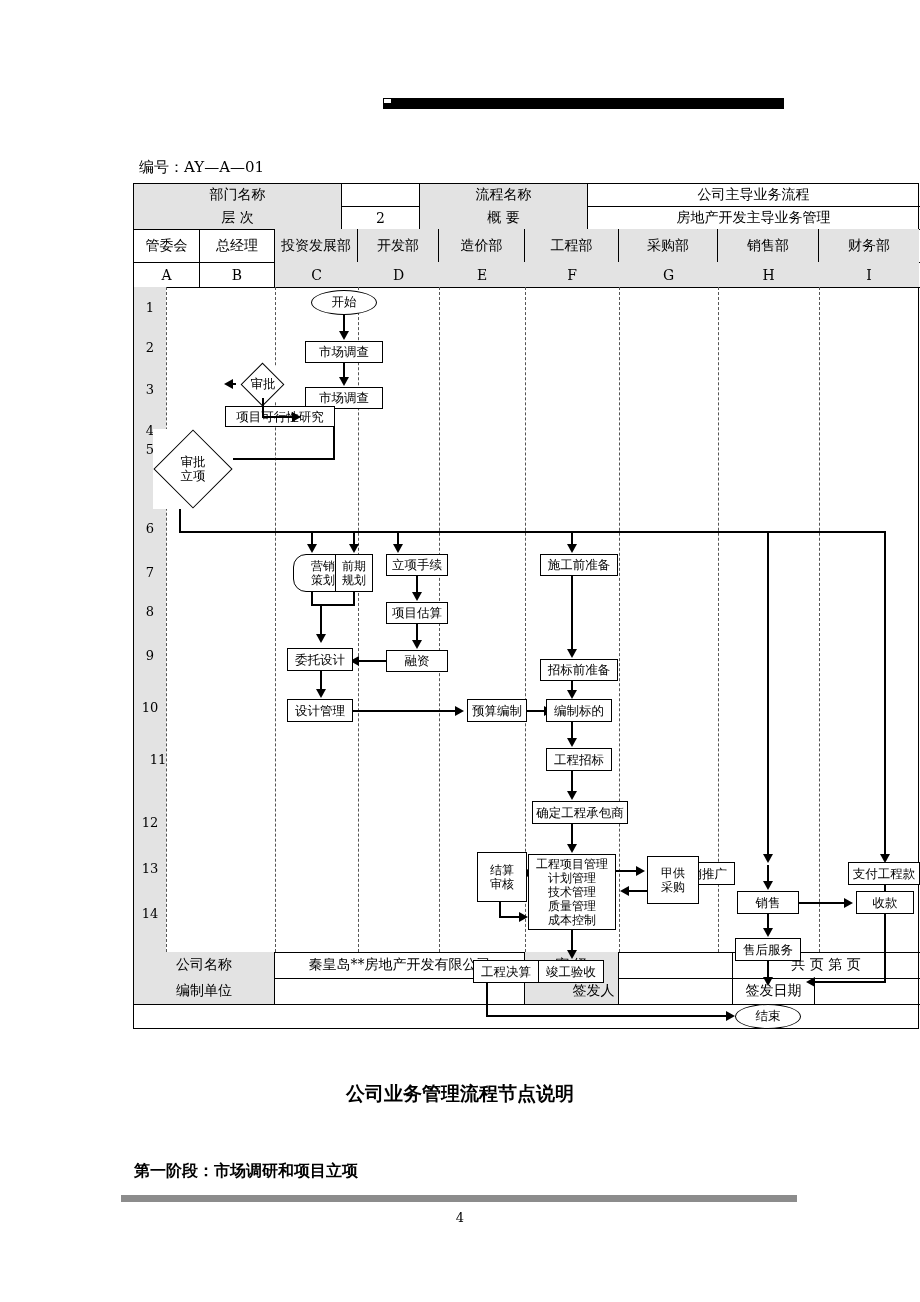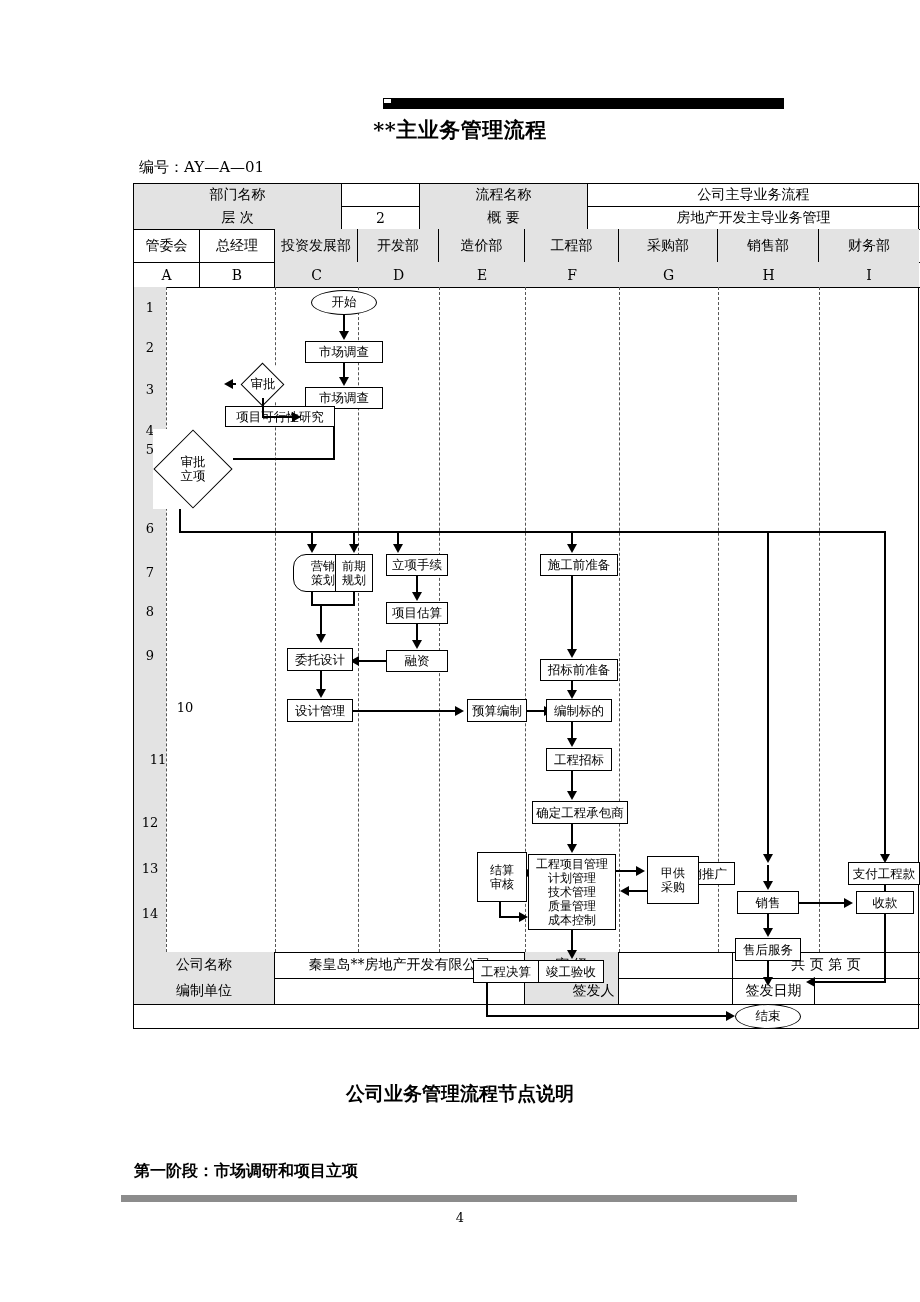--- a/index.html
+++ b/index.html
@@ -81,21 +81,20 @@
           font-family:"DejaVu Serif","Liberation Serif",serif;font-size:13px;}
 </style>
 </head>
 <body>
 
 <div class="page">
 
   <div class="blackbar"></div>
   <div class="blackbar-nub"></div>
 
-  <div class="doc-title">**主业务管理流程</div>
   <div class="doc-no">编号：AY—A—01</div>
 
   <div class="tbl">
 
     <div class="cell shade" style="left:0;top:0;width:208px;height:22px;">部门名称</div>
     <div class="cell" style="left:208px;top:0;width:78px;height:22px;"></div>
     <div class="cell shade" style="left:286px;top:0;width:168px;height:22px;">流程名称</div>
     <div class="cell" style="left:454px;top:0;width:331px;height:22px;border-right:none;">公司主导业务流程</div>
     <div class="hline" style="top:22px;"></div>
 
@@ -131,21 +130,21 @@
 
     <div class="rnum" style="top:116px;">1</div>
     <div class="rnum" style="top:156px;">2</div>
     <div class="rnum" style="top:198px;">3</div>
     <div class="rnum" style="top:239px;">4</div>
     <div class="rnum" style="top:258px;">5</div>
     <div class="rnum" style="top:337px;">6</div>
     <div class="rnum" style="top:381px;">7</div>
     <div class="rnum" style="top:420px;">8</div>
     <div class="rnum" style="top:464px;">9</div>
-    <div class="rnum" style="top:516px;margin-left:35px;">10</div>
+    <div class="rnum" style="top:516px;">10</div>
     <div class="rnum" style="top:568px;padding-left:8px;">11</div>
     <div class="rnum" style="top:631px;">12</div>
     <div class="rnum" style="top:677px;">13</div>
     <div class="rnum" style="top:722px;">14</div>
     <div class="rnum" style="top:769px;">15</div>
 
     <div class="vsep" style="left:32px;top:103px;height:665px;"></div>
     <div class="vsep" style="left:141px;top:103px;height:665px;"></div>
     <div class="vsep" style="left:224px;top:103px;height:665px;"></div>
     <div class="vsep" style="left:305px;top:103px;height:665px;"></div>

